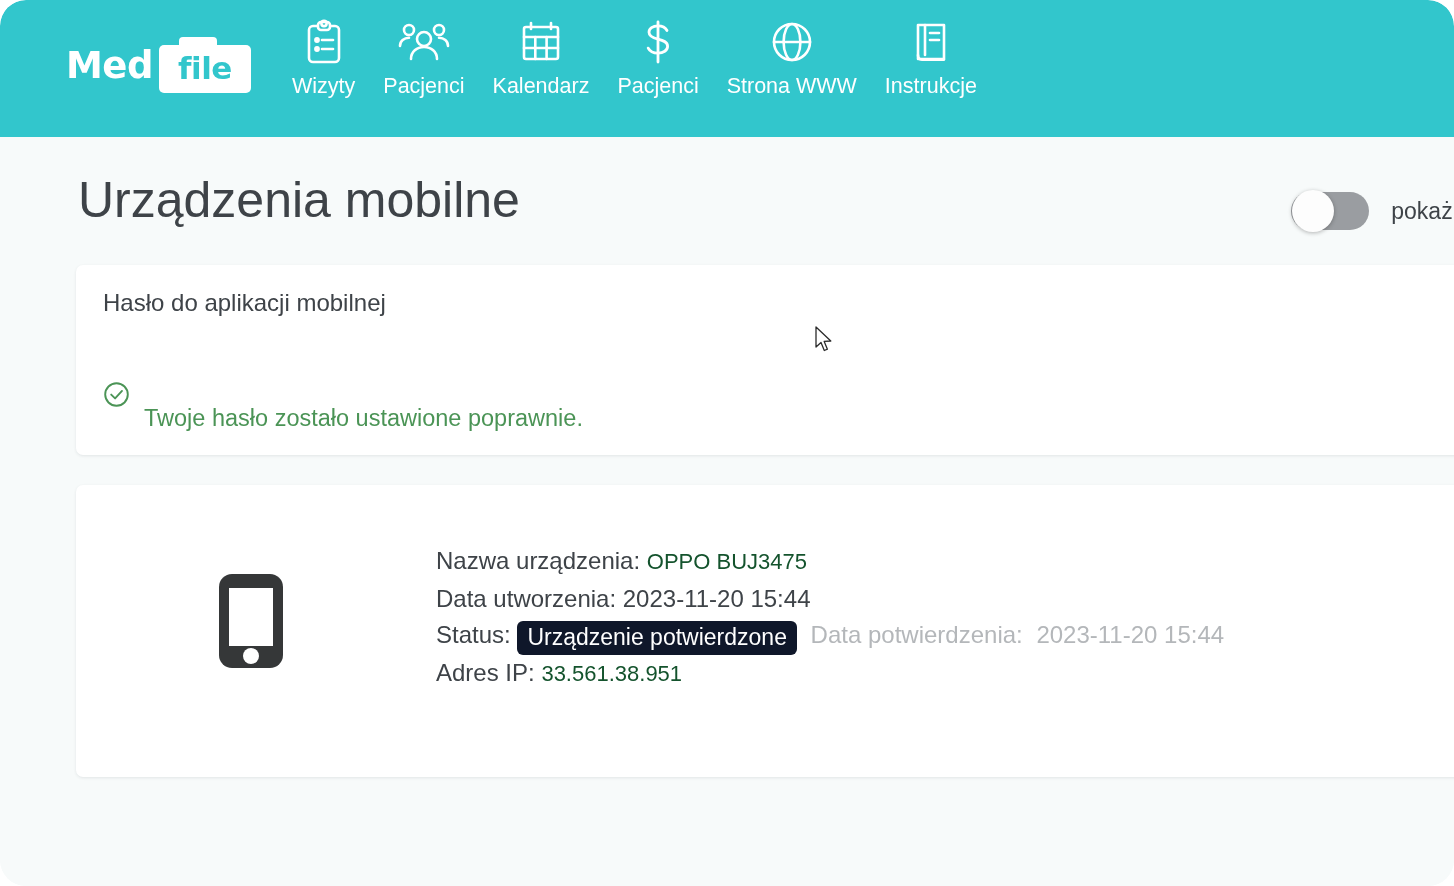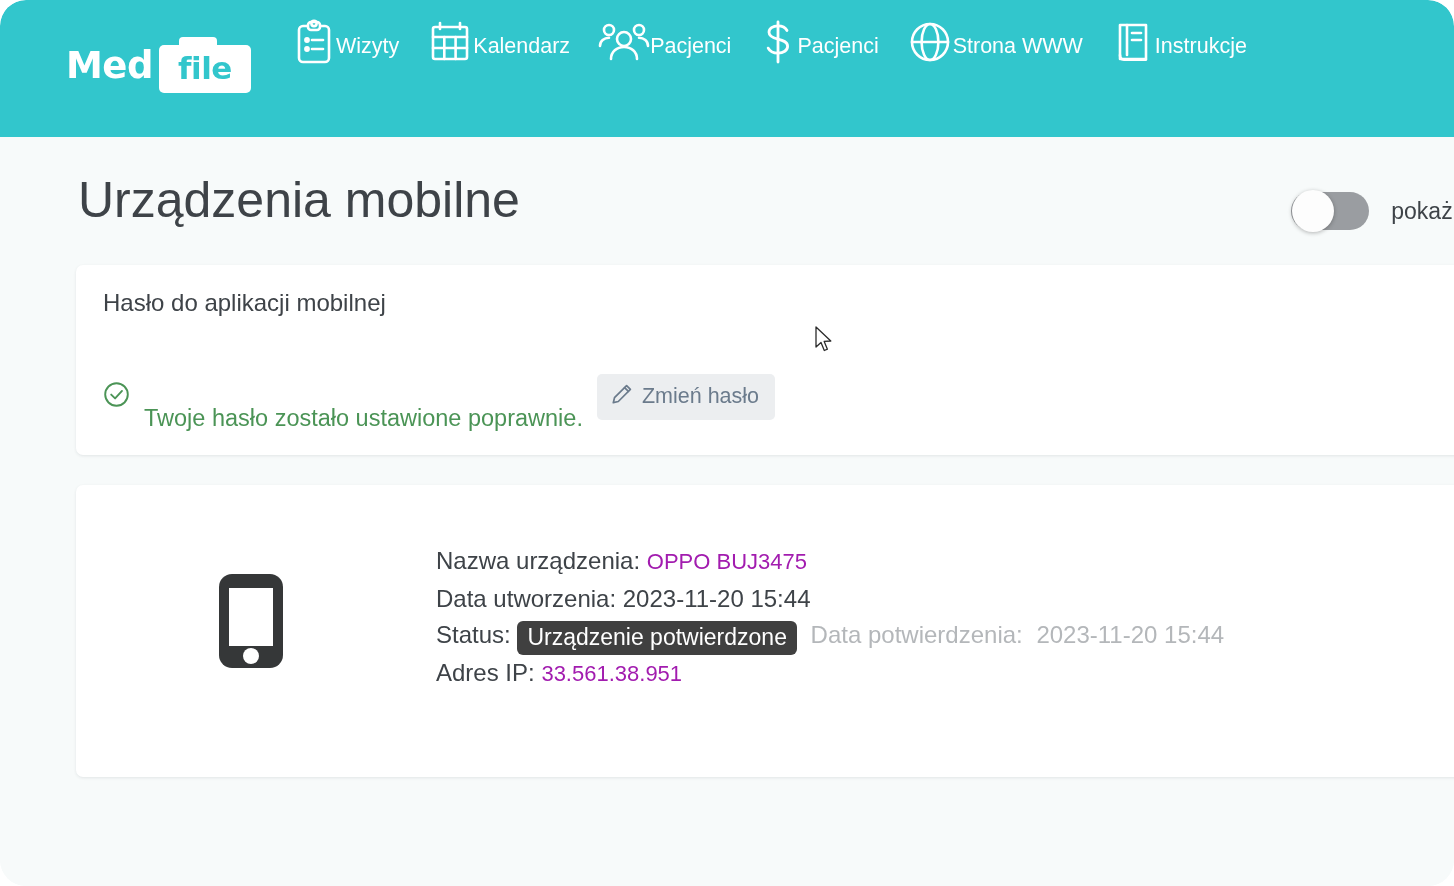--- a/index.html
+++ b/index.html
@@ -91,20 +91,21 @@
   .nav {
     position: absolute;
     left: 278px;
     top: 18px;
     display: flex;
     align-items: flex-start;
     gap: 0;
   }
   .nav-item {
     display: flex;
+    flex-direction: column;
     align-items: center;
     color: #ffffff;
     text-decoration: none;
     padding: 0 14px;
     cursor: pointer;
     justify-content: space-between;
   }
   .nav-icon {
     height: 48px;
     display: flex;
@@ -248,27 +249,27 @@
     position: absolute;
     left: 360px;
     top: 58px;
     font-size: 24px;
     color: #3e4348;
     line-height: 36.5px;
   }
   .device-info .row { white-space: nowrap; }
   .lbl { color: #3e4348; }
   .val {
-    color: #a21caf;
+    color: #14532d;
     font-size: 22px;
   }
   .val-plain { color: #3e4348; }
   .badge {
     display: inline-block;
-    background: #404040;
+    background: #0f172a;
     color: #ffffff;
     border-radius: 6px;
     padding: 1px 10px 3px 10px;
     font-size: 23px;
     line-height: 30px;
     vertical-align: -2px;
   }
   .muted {
     color: #b4b7ba;
     font-size: 24px;
@@ -314,49 +315,49 @@
             <line x1="20" y1="21" x2="31" y2="21"></line>
             <circle cx="15" cy="30" r="1.6" fill="#fff"></circle>
             <line x1="20" y1="30" x2="31" y2="30"></line>
           </svg>
         </span>
         <span class="nav-label">Wizyty</span>
       </a>
 
       <a class="nav-item">
         <span class="nav-icon">
+          <svg width="52" height="46" viewBox="0 0 52 46" fill="none" stroke="#fff" stroke-width="2.6" stroke-linecap="round" stroke-linejoin="round">
+            <circle cx="26" cy="20" r="7"></circle>
+            <path d="M13 40c0-7.2 5.8-12 13-12s13 4.8 13 12"></path>
+            <circle cx="11" cy="11" r="5"></circle>
+            <path d="M2 27c0-5 4-8.2 9-8.2"></path>
+            <circle cx="41" cy="11" r="5"></circle>
+            <path d="M50 27c0-5-4-8.2-9-8.2"></path>
+          </svg>
+        </span>
+        <span class="nav-label">Pacjenci</span>
+      </a>
+
+      <a class="nav-item">
+        <span class="nav-icon">
           <svg width="46" height="46" viewBox="0 0 46 46" fill="none" stroke="#fff" stroke-width="2.6" stroke-linecap="round" stroke-linejoin="round">
             <rect x="6" y="8" width="34" height="32" rx="2"></rect>
             <line x1="6" y1="18" x2="40" y2="18"></line>
             <line x1="6" y1="29" x2="40" y2="29"></line>
             <line x1="17.3" y1="18" x2="17.3" y2="40"></line>
             <line x1="28.6" y1="18" x2="28.6" y2="40"></line>
             <line x1="13" y1="4" x2="13" y2="10"></line>
             <line x1="33" y1="4" x2="33" y2="10"></line>
           </svg>
         </span>
         <span class="nav-label">Kalendarz</span>
       </a>
 
       <a class="nav-item">
         <span class="nav-icon">
-          <svg width="52" height="46" viewBox="0 0 52 46" fill="none" stroke="#fff" stroke-width="2.6" stroke-linecap="round" stroke-linejoin="round">
-            <circle cx="26" cy="20" r="7"></circle>
-            <path d="M13 40c0-7.2 5.8-12 13-12s13 4.8 13 12"></path>
-            <circle cx="11" cy="11" r="5"></circle>
-            <path d="M2 27c0-5 4-8.2 9-8.2"></path>
-            <circle cx="41" cy="11" r="5"></circle>
-            <path d="M50 27c0-5-4-8.2-9-8.2"></path>
-          </svg>
-        </span>
-        <span class="nav-label">Pacjenci</span>
-      </a>
-
-      <a class="nav-item">
-        <span class="nav-icon">
           <svg width="38" height="48" viewBox="0 0 38 48" fill="none" stroke="#fff" stroke-width="2.8" stroke-linecap="round" stroke-linejoin="round">
             <line x1="19" y1="4" x2="19" y2="44"></line>
             <path d="M28 12.5c-1.6-3-5-4.6-9-4.6-5.2 0-9 2.6-9 6.4 0 4.2 4 5.6 9 6.8 5 1.2 9.6 2.6 9.6 7.2 0 4.2-4.4 6.8-9.6 6.8-4.6 0-8.2-1.8-9.8-5"></path>
           </svg>
         </span>
         <span class="nav-label">Pacjenci</span>
       </a>
 
 
       <a class="nav-item">
@@ -403,29 +404,20 @@
       <div class="card-title">Hasło do aplikacji mobilnej</div>
 
       <div class="pw-status-row">
         <span class="check-icon">
           <svg width="27" height="27" viewBox="0 0 27 27" fill="none" stroke="#4b9456" stroke-width="1.9" stroke-linecap="round" stroke-linejoin="round">
             <circle cx="13.5" cy="13.5" r="11.3"></circle>
             <polyline points="8.2,13.6 12.1,17.4 19,9.9"></polyline>
           </svg>
         </span>
         <span class="pw-status-text">Twoje hasło zostało ustawione poprawnie.</span>
-        <button class="btn-change">
-          <span class="pencil">
-            <svg width="22" height="22" viewBox="0 0 22 22" fill="none" stroke="#6b7b8c" stroke-width="1.7" stroke-linecap="round" stroke-linejoin="round">
-              <path d="M15.6 2.6l3.8 3.8L7.3 18.5l-5 1.2 1.2-5z"></path>
-              <line x1="13.6" y1="4.6" x2="17.4" y2="8.4"></line>
-            </svg>
-          </span>
-          <span>Zmień hasło</span>
-        </button>
       </div>
     </div>
 
     <div class="card card-device">
 
       <span class="phone-icon">
         <svg width="70" height="100" viewBox="0 0 70 100">
           <rect x="3" y="3" width="64" height="94" rx="13" fill="#353738"></rect>
           <rect x="13" y="17" width="44" height="58" fill="#ffffff"></rect>
           <circle cx="35" cy="85" r="8" fill="#ffffff"></circle>

